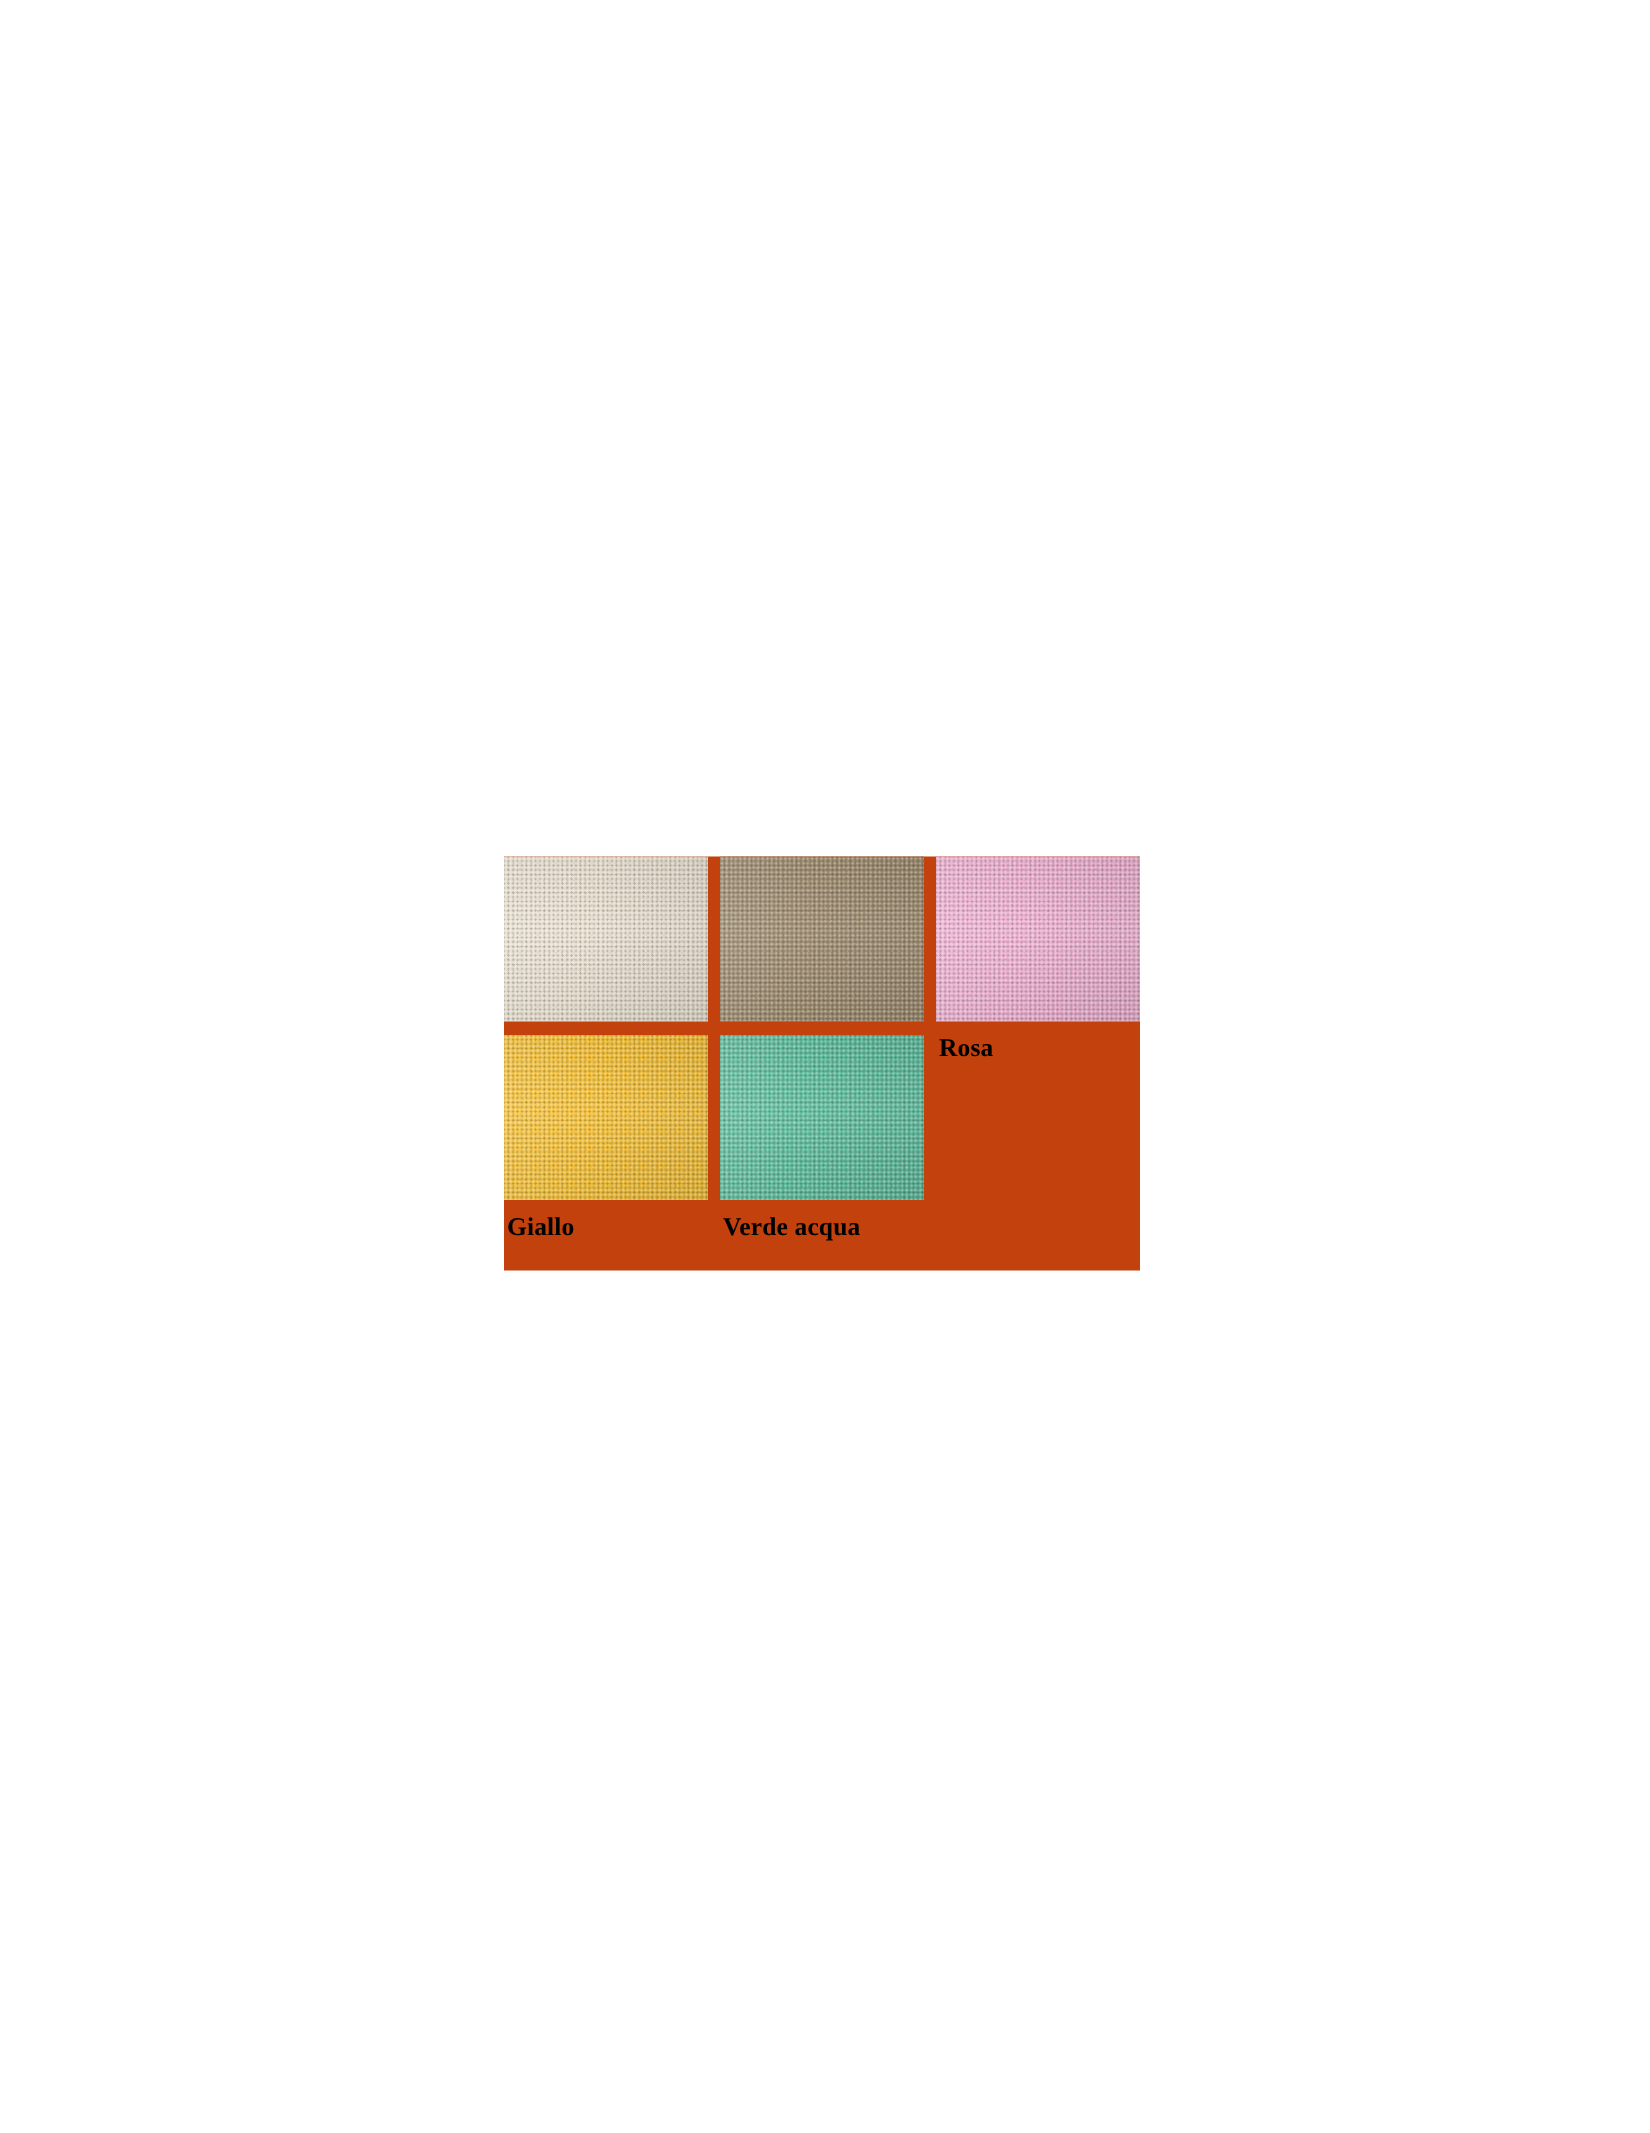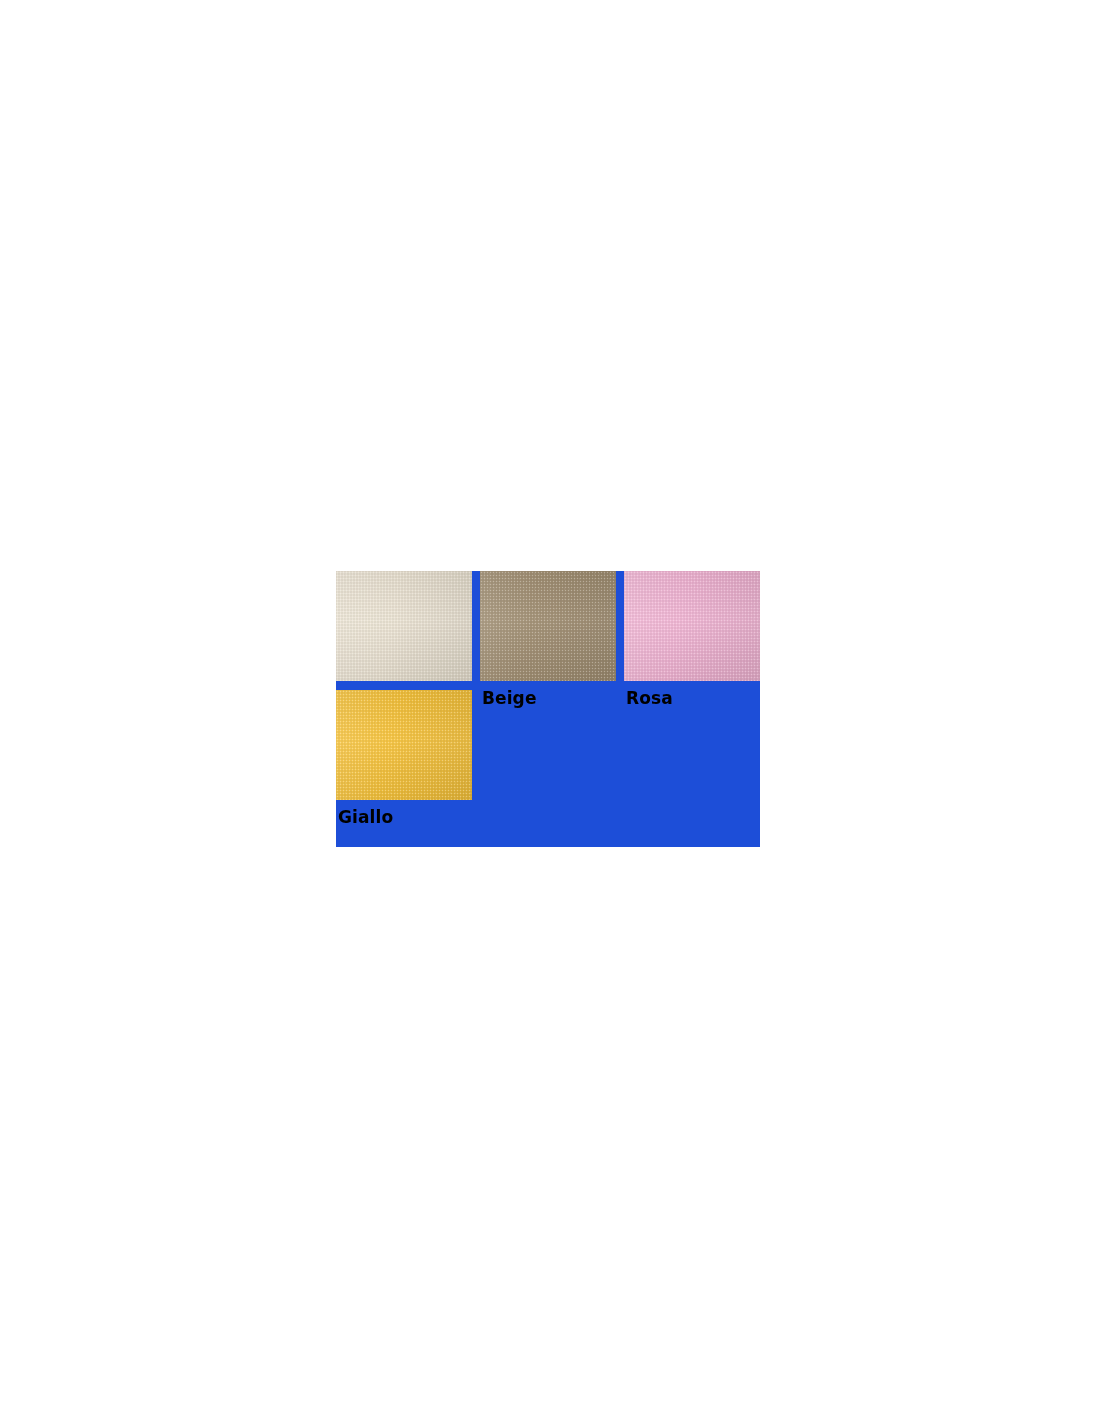--- a/index.html
+++ b/index.html
@@ -77,21 +77,21 @@
     line-height: 1;
     padding-top: 9px;
     padding-left: 2px;
     letter-spacing: 0.1px;
     white-space: nowrap;
   }
 </style>
 </head>
 <body style="background: rgb(255, 255, 255);">
 
-<div id="swatch-panel" style="background: #1d4ed8;">
+<div id="swatch-panel" style="background: #c2410c; font-family: Liberation Serif, serif;">
   <div class="swatch-grid">
 
     <div class="swatch-cell">
       <div class="swatch-chip" style="background-color: rgb(233, 225, 209);">
         <div class="shade"></div>
         <div class="tex"></div>
       </div>
       <div class="swatch-label">Panna</div>
     </div>
 
@@ -112,16 +112,23 @@
     </div>
 
     <div class="swatch-cell">
       <div class="swatch-chip" style="background-color: rgb(245, 194, 60);">
         <div class="shade"></div>
         <div class="tex"></div>
       </div>
       <div class="swatch-label">Giallo</div>
     </div>
 
+    <div class="swatch-cell">
+      <div class="swatch-chip" style="background-color: rgb(98, 191, 160);">
+        <div class="shade"></div>
+        <div class="tex"></div>
+      </div>
+      <div class="swatch-label">Verde acqua</div>
+    </div>
 
 
   </div>
 </div>
 
 </body></html>

